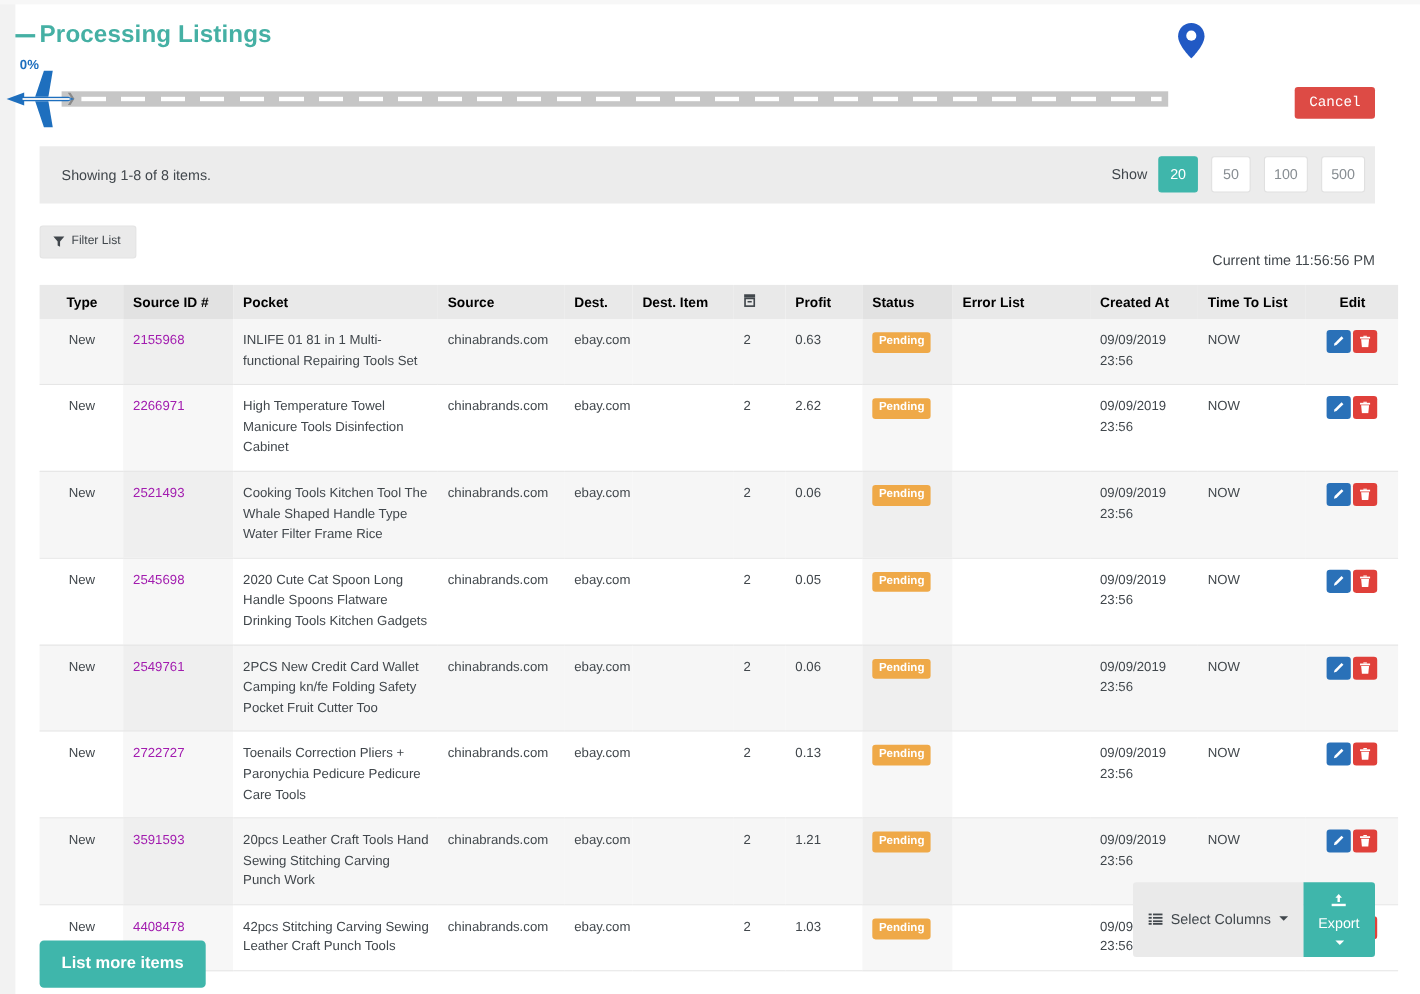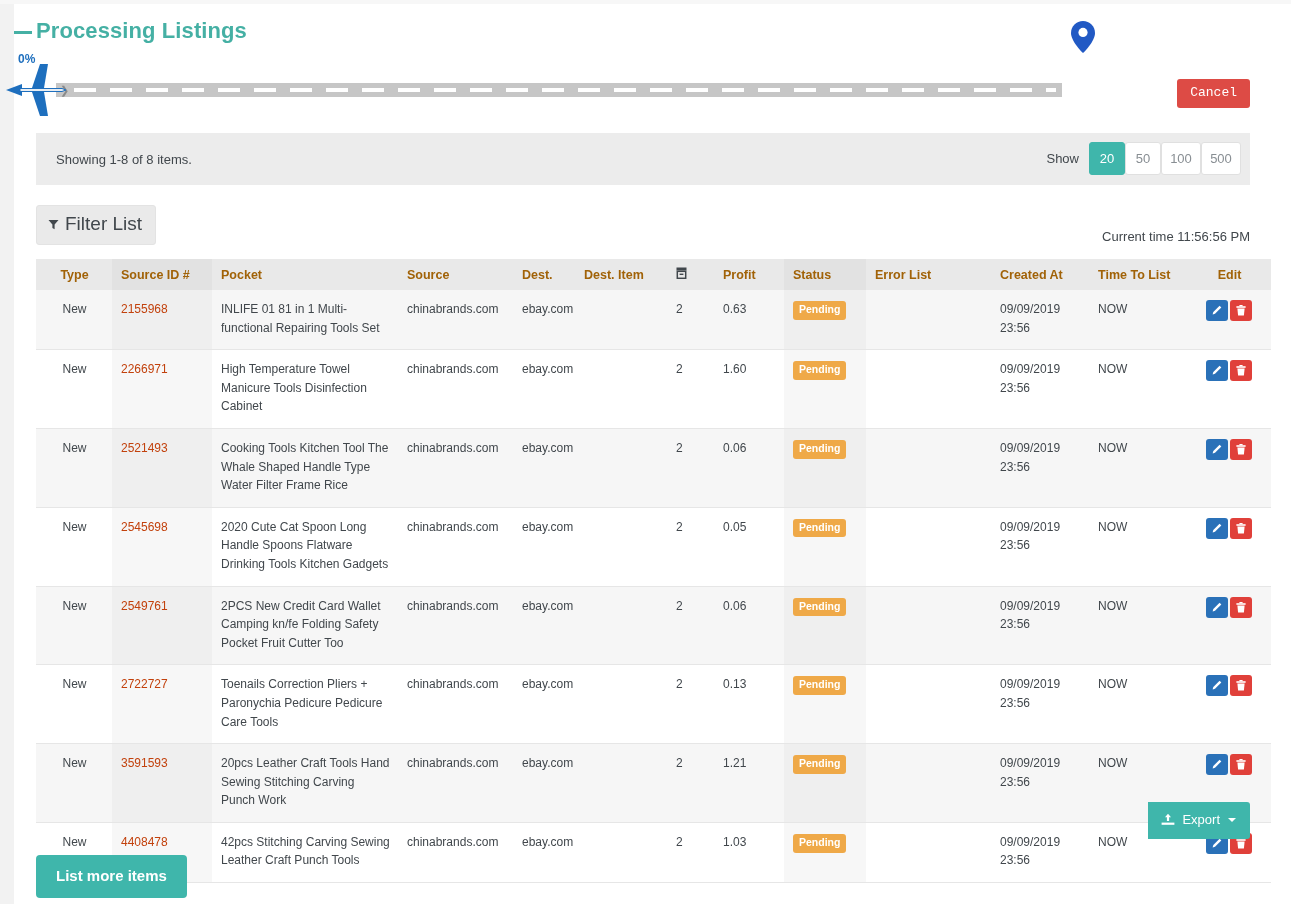--- a/index.html
+++ b/index.html
@@ -122,41 +122,41 @@
     margin-right: 10px;
   }
   .show-btn {
     width: 36px; height: 33px;
     background: #ffffff;
     border: 1px solid #e0e0e0;
     color: #888e93;
     font-size: 13px;
     font-family: "Liberation Sans", sans-serif;
     display: flex; align-items: center; justify-content: center;
-    margin-right: 0;
+    margin-right: 12px;
     border-radius: 3px;
     cursor: pointer;
   }
   .show-btn.wide { width: 40px; }
   .show-btn.active {
     background: #3fb6ab;
     border-color: #3fb6ab;
     color: #ffffff;
   }
   .show-btn:last-child { margin-right: 0; }
 
   
   .filter-btn {
     position: absolute;
     left: 36px; top: 205px;
     background: #eaeaea;
     border: 1px solid #e3e3e3;
     border-radius: 3px;
     padding: 7px 13px 8px 11px;
-    font-size: 19px;
+    font-size: 11px;
     font-family: "Liberation Sans", sans-serif;
     color: #41474c;
     cursor: pointer;
     display: flex; align-items: center; gap: 6px;
     line-height: 1.2;
   }
   .current-time {
     position: absolute;
     right: 41px; top: 211px;
     font-size: 13px;
@@ -171,21 +171,21 @@
     left: 36px; top: 259px;
     width: 1235px;
   }
   table.grid {
     border-collapse: collapse;
     width: 1235px;
     table-layout: fixed;
   }
   table.grid thead th {
     background: #e9e9e9;
-    color: #a16207;
+    color: #000000;
     font-size: 12.5px;
     font-weight: bold;
     text-align: left;
     padding: 8px 8px 8px 9px;
     height: 27px;
     border: none;
     vertical-align: middle;
     white-space: nowrap;
   }
   table.grid thead th.sorted { background: #e2e2e2; }
@@ -195,21 +195,21 @@
     padding: 10px 8px 12px 9px;
     vertical-align: top;
     border-bottom: 1px solid #e6e6e6;
     line-height: 1.55;
   }
   table.grid tbody tr.odd td { background: #f6f6f6; }
   table.grid tbody tr.even td { background: #ffffff; }
   table.grid tbody tr.odd td.sorted { background: #efefef; }
   table.grid tbody tr.even td.sorted { background: #f7f7f7; }
   td.c-type { text-align: center; color: #5c6166; }
-  td.c-srcid a { color: #c2410c; text-decoration: none; margin-top: 24px; }
+  td.c-srcid a { color: #a21caf; text-decoration: none; margin-top: 24px; }
   td.c-qty { text-align: left; }
   .badge-pending {
     display: inline-block;
     background: #efa948;
     color: #ffffff;
     font-size: 10.5px;
     font-weight: bold;
     padding: 2px 6px 3px 6px;
     border-radius: 3px;
     line-height: 1.3;
@@ -263,20 +263,21 @@
     background: #3fb6ab;
     border: none;
     color: #ffffff;
     font-size: 13px;
     font-family: "Liberation Sans", sans-serif;
     padding: 10px 14px 11px 13px;
     border-radius: 0 3px 3px 0;
     display: flex; align-items: center; gap: 7px;
     cursor: pointer;
     line-height: 1.2;
+    flex-direction: column;
   }
   .caret {
     display: inline-block;
     width: 0; height: 0;
     border-left: 4px solid transparent;
     border-right: 4px solid transparent;
     border-top: 4px solid currentColor;
     margin-left: 1px;
   }
   .btn-list-more {
@@ -414,21 +415,21 @@
               </span></td>
           </tr>
           <tr class="even">
             <td class="c-type" style="text-align: center;">New</td>
             <td class="c-srcid sorted"><a href="#">2266971</a></td>
             <td class="c-title">High Temperature Towel Manicure Tools Disinfection Cabinet</td>
             <td class="c-source">chinabrands.com</td>
             <td class="c-dest">ebay.com</td>
             <td class="c-destitem"></td>
             <td class="c-qty">2</td>
-            <td class="c-profit">1.60</td>
+            <td class="c-profit">2.62</td>
             <td class="c-status sorted"><span class="badge-pending">Pending</span></td>
             <td class="c-error"></td>
             <td class="c-created">09/09/2019 23:56</td>
             <td class="c-ttl">NOW</td>
             <td class="c-edit" style="text-align: center;"><span class="btn-icon btn-edit">
                 <svg width="11" height="11" viewBox="0 0 11 11">
                   <path d="M8.6 0.7 L10.3 2.4 L4 8.7 L1.6 9.4 L2.3 7 Z" fill="#ffffff"></path>
                 </svg>
               </span><span class="btn-icon btn-del">
                 <svg width="10" height="11" viewBox="0 0 10 11">
@@ -586,20 +587,34 @@
                   <rect x="3.4" y="0" width="3.2" height="1.2" fill="#ffffff"></rect>
                   <path d="M1.4 3.4 L8.6 3.4 L7.9 10.6 L2.1 10.6 Z" fill="#ffffff"></path>
                 </svg>
               </span></td>
           </tr>
         </tbody>
     </table>
   </div>
 
   <div class="footer-btns">
+    <button class="btn-select-columns">
+      <svg width="13" height="11" viewBox="0 0 13 11">
+        <rect x="0" y="0.5" width="3" height="1.6" fill="#41474c"></rect>
+          <rect x="4.2" y="0.5" width="8.8" height="1.6" fill="#41474c"></rect>
+        <rect x="0" y="3.6" width="3" height="1.6" fill="#41474c"></rect>
+          <rect x="4.2" y="3.6" width="8.8" height="1.6" fill="#41474c"></rect>
+        <rect x="0" y="6.7" width="3" height="1.6" fill="#41474c"></rect>
+          <rect x="4.2" y="6.7" width="8.8" height="1.6" fill="#41474c"></rect>
+        <rect x="0" y="9.1" width="3" height="1.6" fill="#41474c"></rect>
+          <rect x="4.2" y="9.1" width="8.8" height="1.6" fill="#41474c"></rect>
+      </svg>
+      <span>Select Columns</span>
+      <span class="caret"></span>
+    </button>
     <button class="btn-export">
       <svg width="14" height="13" viewBox="0 0 14 13">
         <path d="M7 0.8 L10 4.2 L8.1 4.2 L8.1 8 L5.9 8 L5.9 4.2 L4 4.2 Z" fill="#ffffff"></path>
         <rect x="0.6" y="9.6" width="12.8" height="2.2" fill="#ffffff"></rect>
       </svg>
       <span>Export</span>
       <span class="caret"></span>
     </button>
   </div>
 

